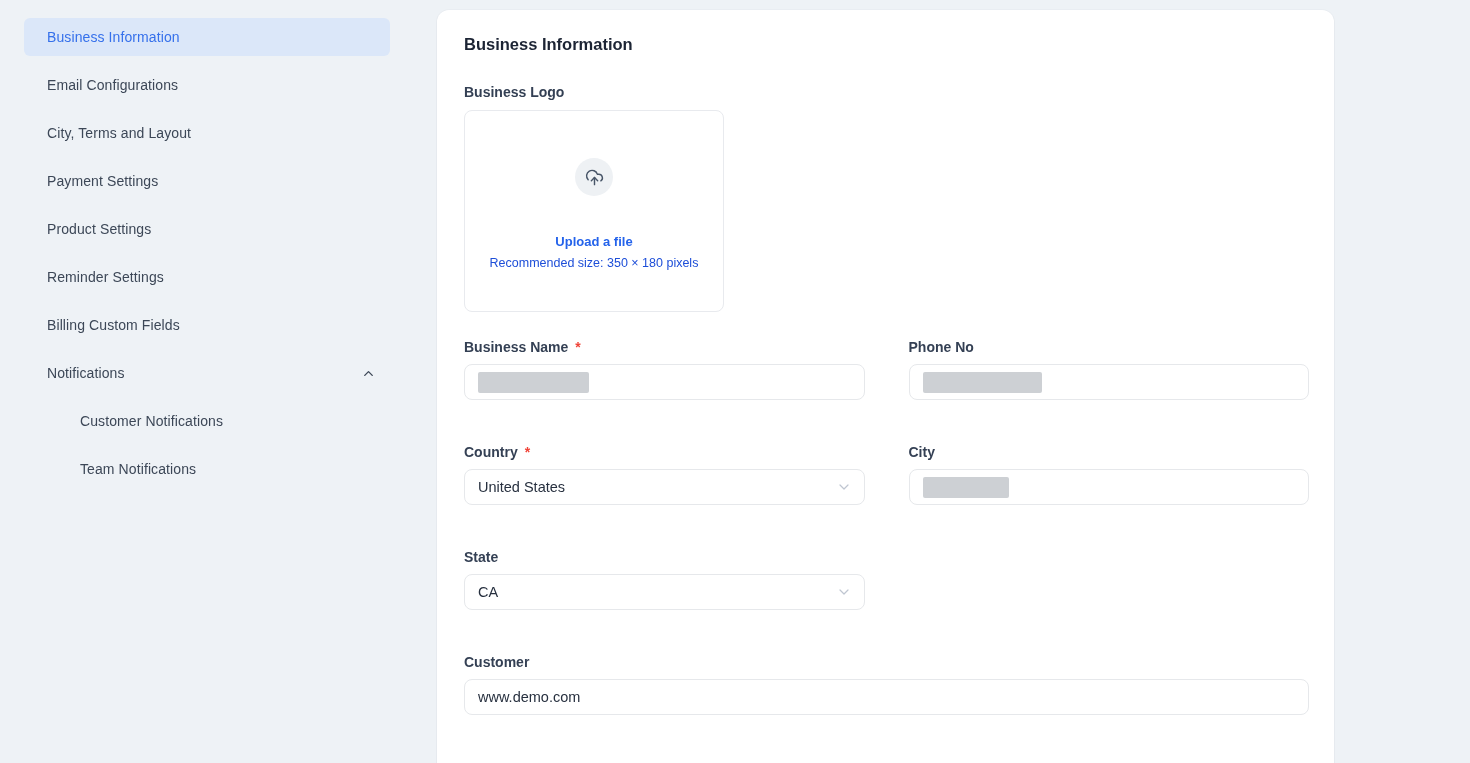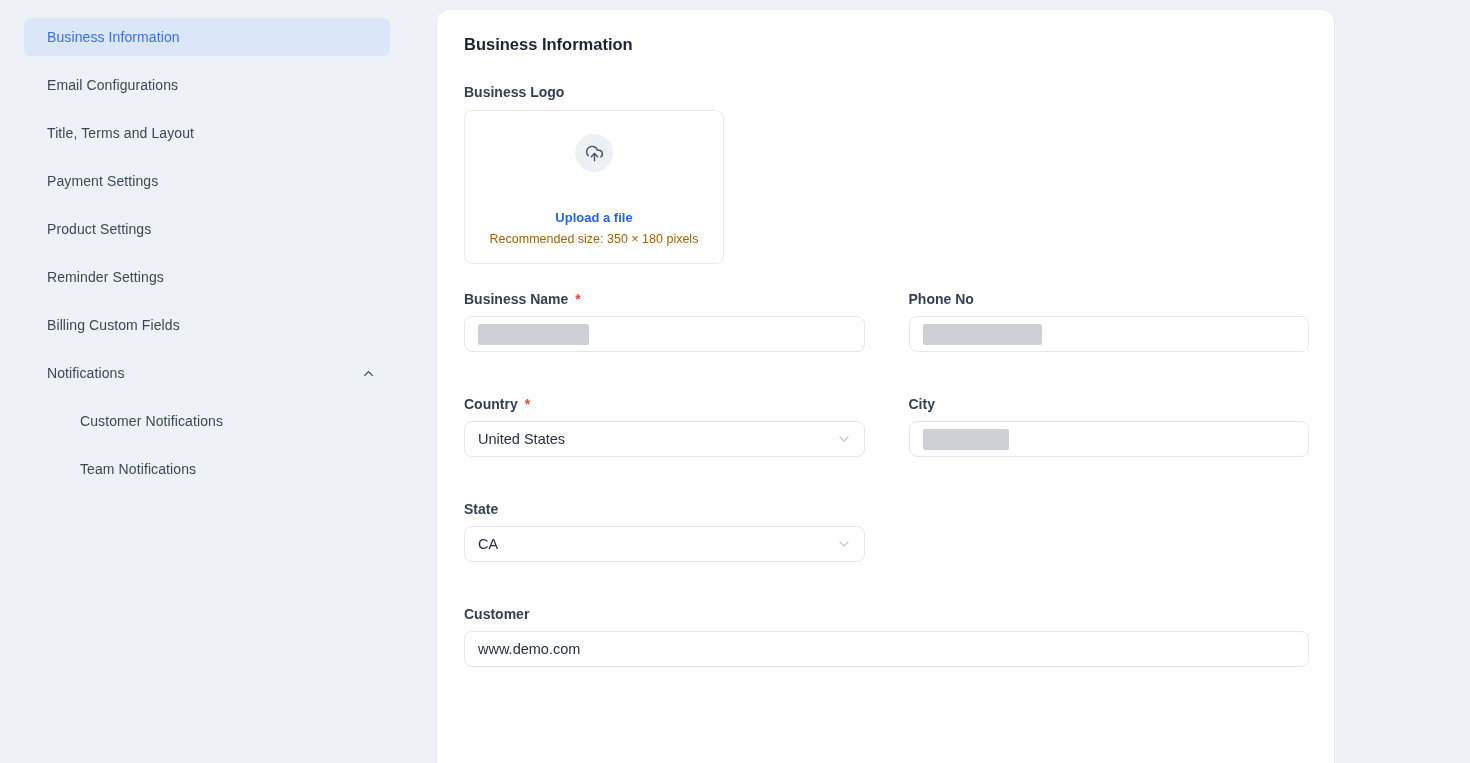--- a/index.html
+++ b/index.html
@@ -34,32 +34,32 @@
   .panel-title { font-size:16.5px; font-weight:700; color:#1c2434; line-height:20px; }
 
   .field-label {
     font-size:14px; line-height:17px; color:#344054; font-weight:700;
     display:flex; align-items:baseline;
   }
   .req { color:#f04438; margin-left:7px; font-size:14px; }
 
   .logo-label { margin-top:30px; }
   .upload-box {
-    margin-top:9px; width:260px; height:154px;
+    margin-top:9px; width:260px; height:202px;
     border:1px solid #e8eaee; border-radius:8px;
     display:flex; flex-direction:column; align-items:center; justify-content:center;
     cursor:pointer; background:#fff;
   }
   .upload-circle {
     width:38px; height:38px; border-radius:50%;
     background:#eef1f4; display:flex; align-items:center; justify-content:center;
     color:#475467; margin-top:6px;
   }
   .upload-link { margin-top:38px; font-size:13px; font-weight:600; color:#2463eb; cursor:pointer; }
-  .upload-hint { margin-top:7px; font-size:12.5px; color:#a16207; }
+  .upload-hint { margin-top:7px; font-size:12.5px; color:#1d4ed8; }
 
   .form-grid {
     margin-top:27px;
     display:grid; grid-template-columns:1fr 1fr;
     column-gap:21px; row-gap:29px;gap:44px;
   }
   .field.full { grid-column:1 / span 2; }
   .control {
     margin-top:8px; height:36px; width:100%;
     border:1px solid #e6e8eb; border-radius:8px; background:#fff;
@@ -80,21 +80,21 @@
 <body>
 
 <nav class="sidebar">
   <div class="side-item active">
     <span>Business Information</span>
   </div>
   <div class="side-item">
     <span>Email Configurations</span>
   </div>
   <div class="side-item">
-    <span>Title, Terms and Layout</span>
+    <span>City, Terms and Layout</span>
   </div>
   <div class="side-item">
     <span>Payment Settings</span>
   </div>
   <div class="side-item">
     <span>Product Settings</span>
   </div>
   <div class="side-item">
     <span>Reminder Settings</span>
   </div>

